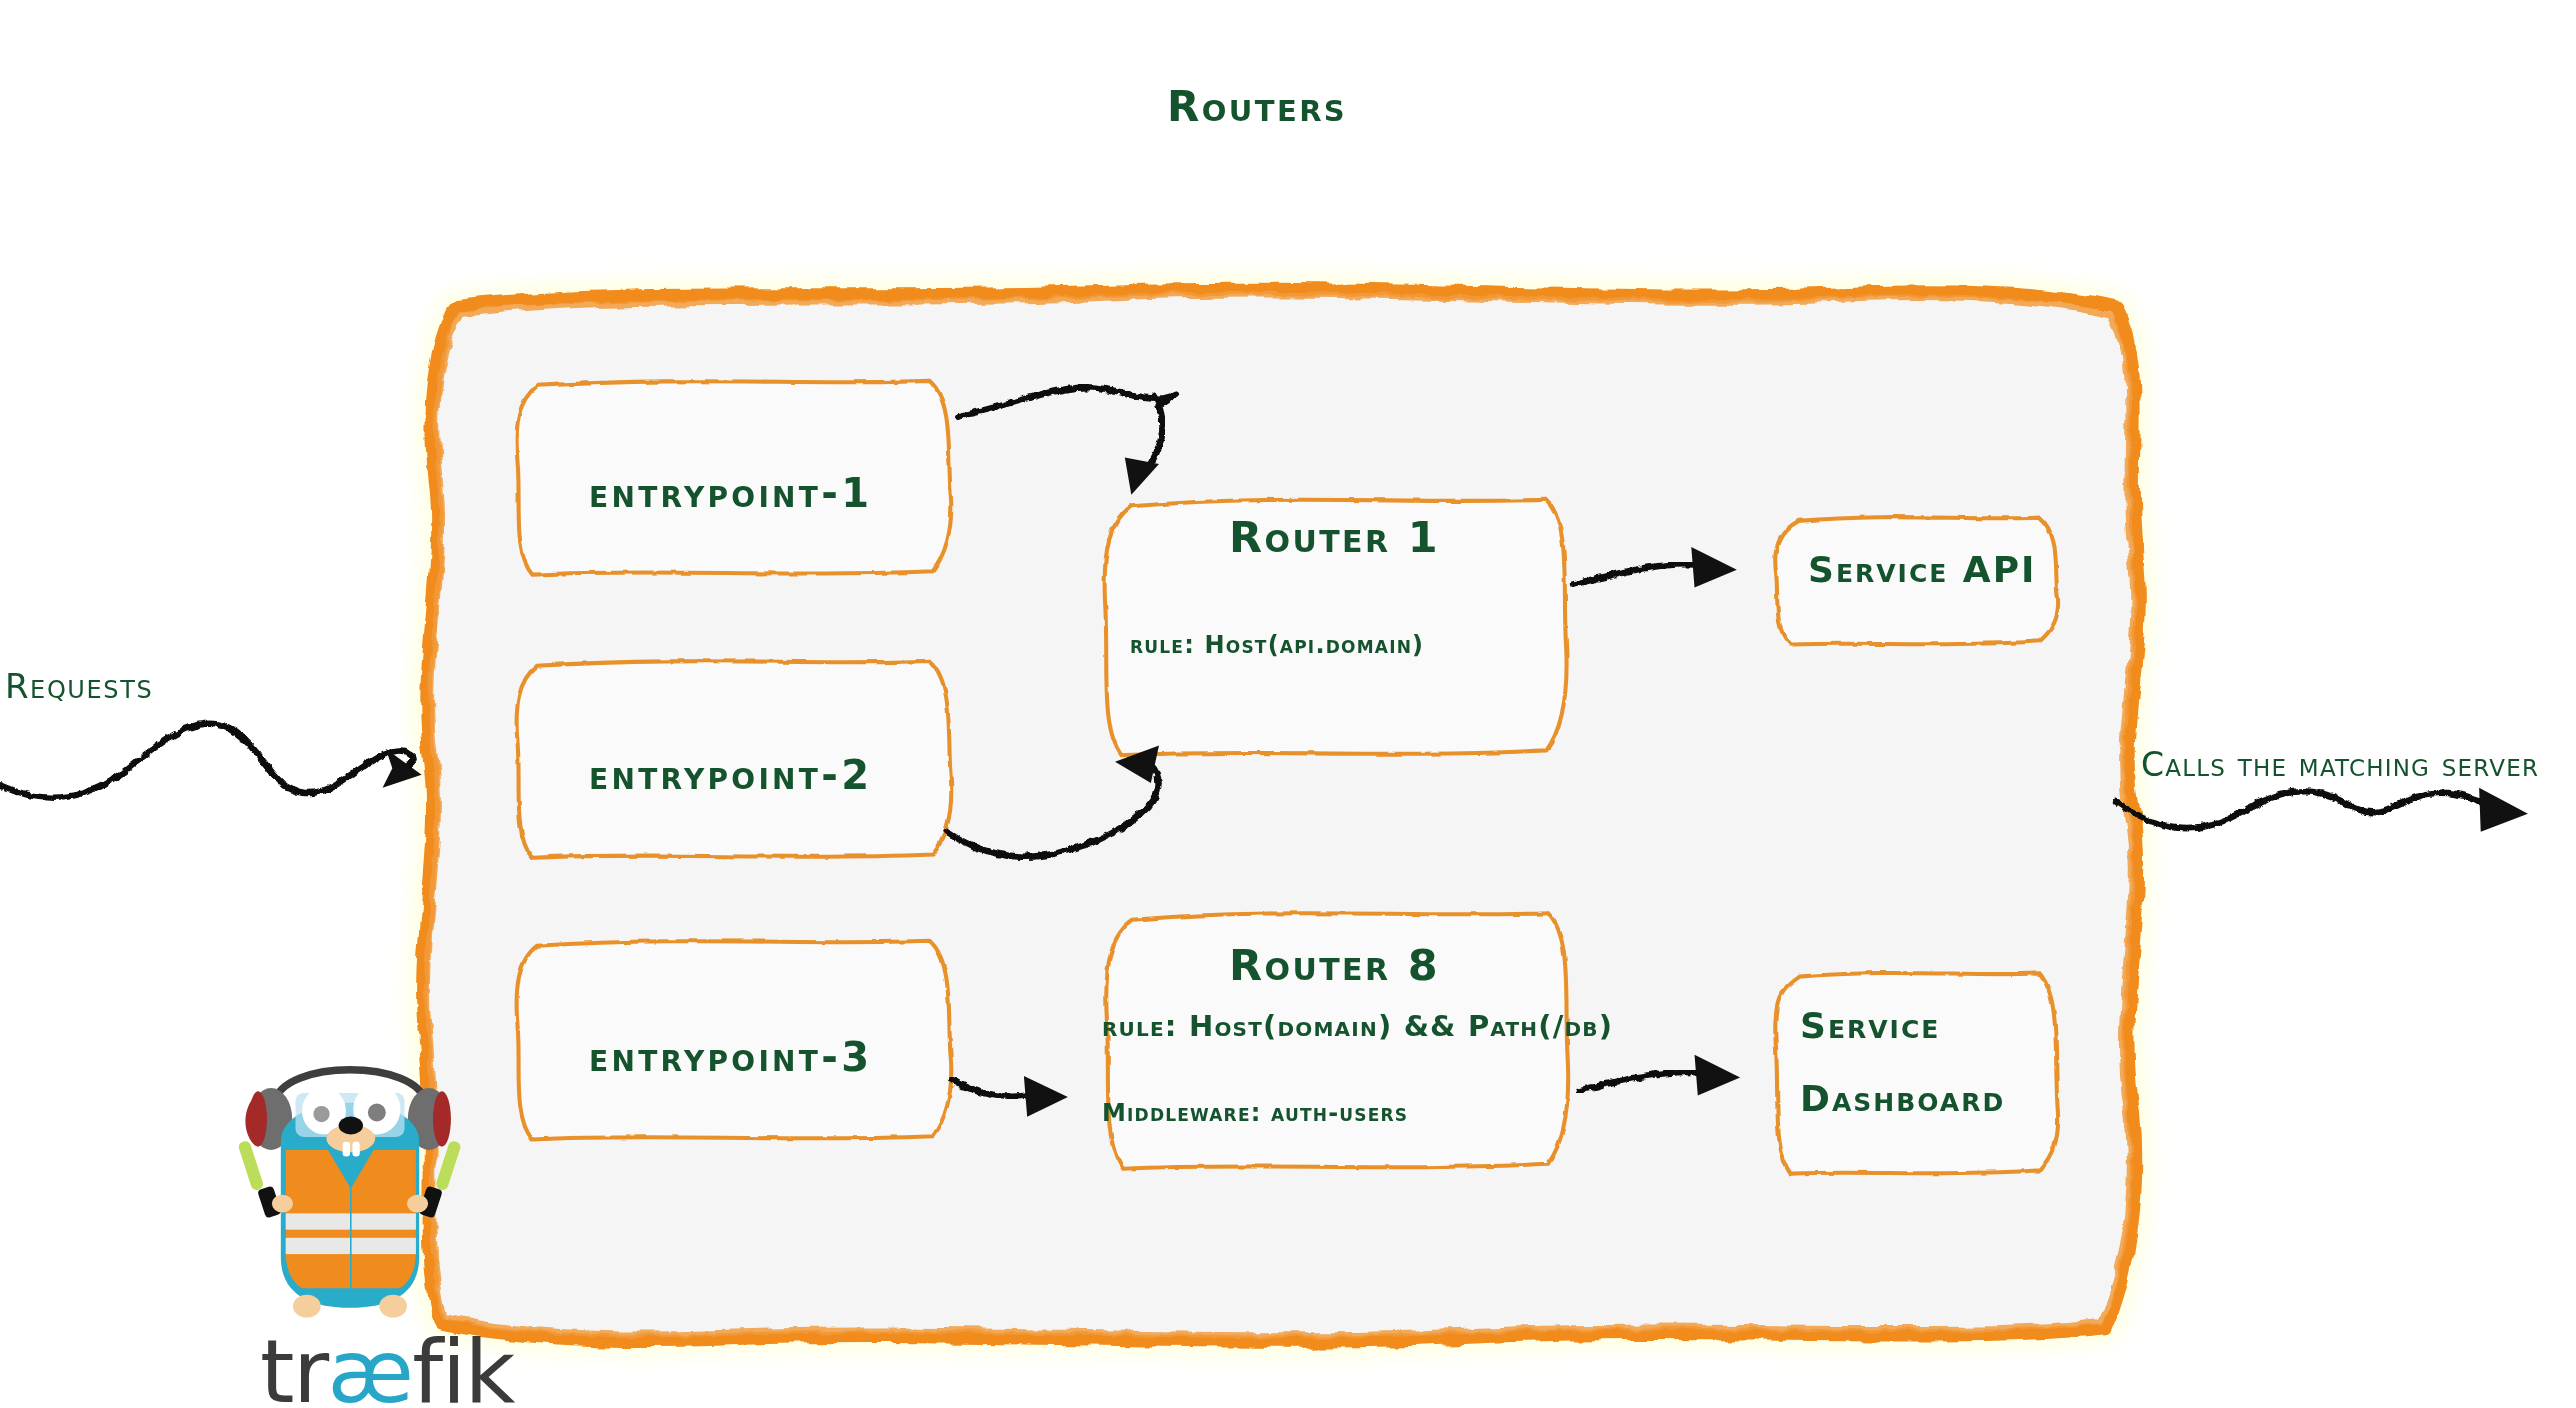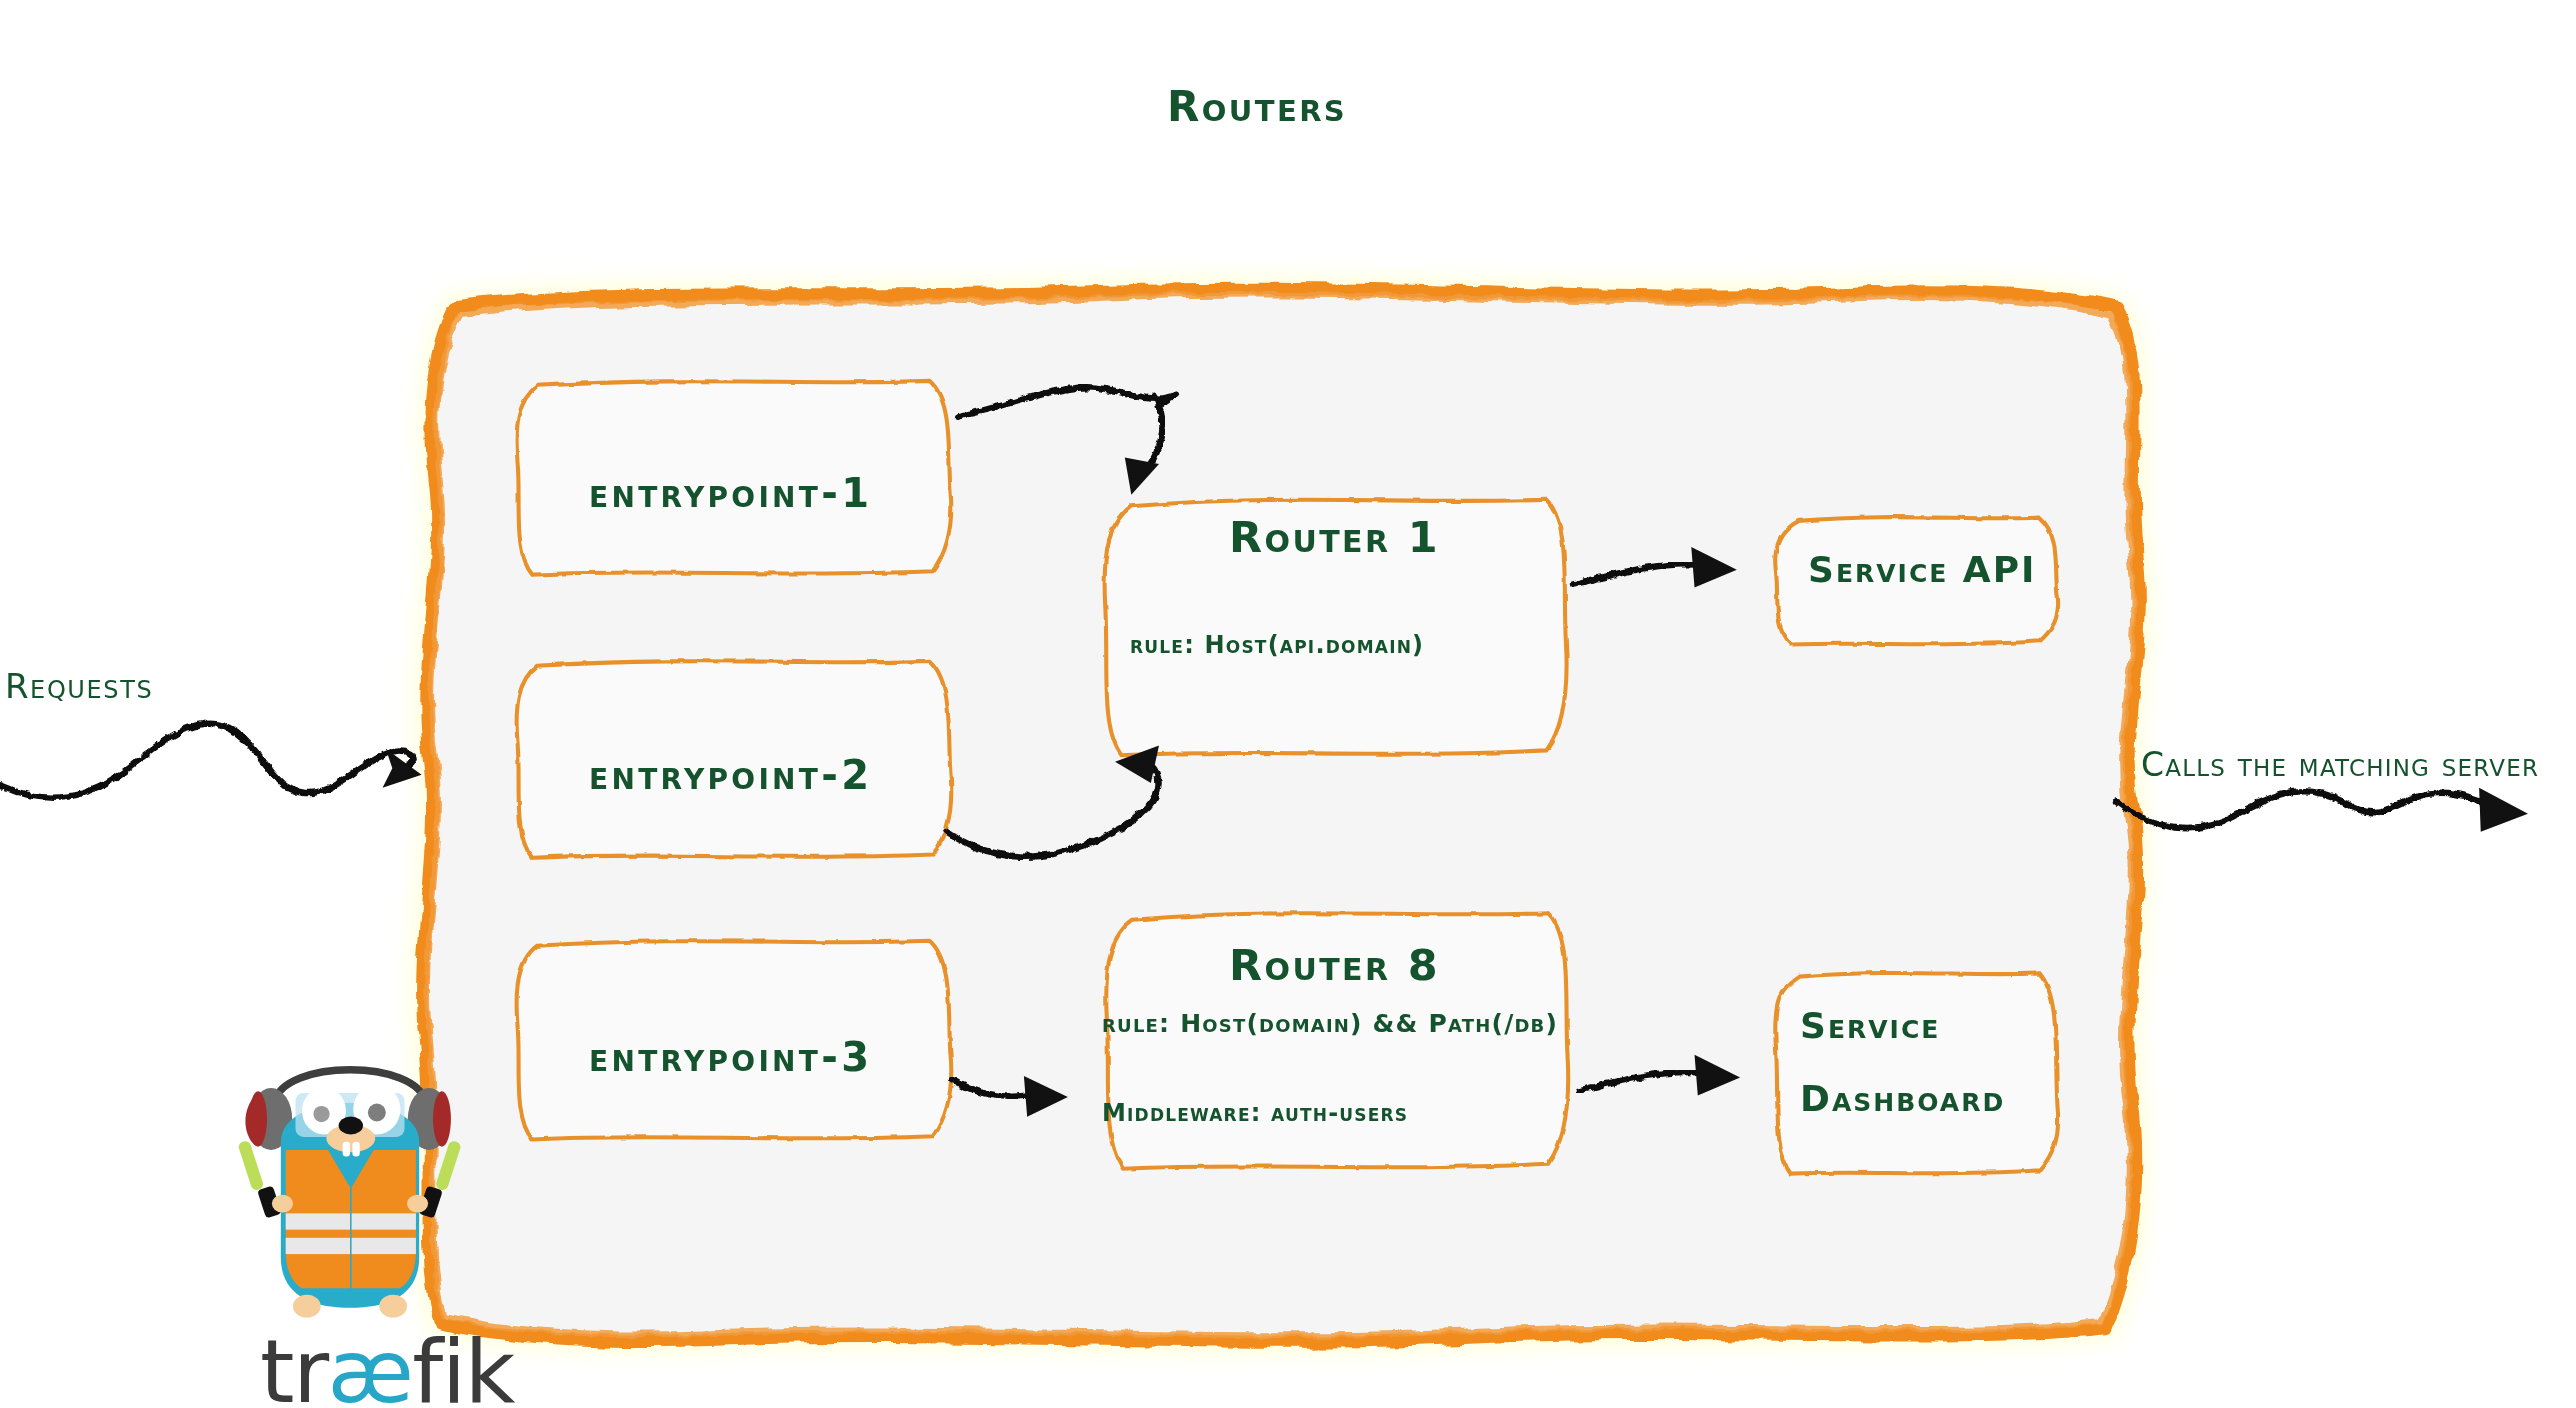--- a/index.html
+++ b/index.html
@@ -32,21 +32,21 @@
   #ep2-label{left:589px;top:752px;}
   #ep3-label{left:589px;top:1034px;}
 
   .rt-title{font-size:43px;letter-spacing:2.4px;font-weight:600;}
   .rt-line{font-size:24px;letter-spacing:1.2px;font-weight:600;}
 
   #r1-title{left:1229px;top:492px;margin-top:20px;}
   #r1-rule{left:1130px;top:631px;}
 
   #r2-title{left:1229px;top:940px;}
-  #r2-rule{left:1102px;top:1009px;font-size:25px;}
+  #r2-rule{left:1102px;top:1009px;font-size:29px;}
   #r2-mw{left:1102px;top:1074px;margin-top:25px;}
 
   .svc-line{font-size:36px;letter-spacing:2px;font-weight:600;}
   #svc-api{left:1808px;top:549px;}
   #svc-dash-1{left:1800px;top:1005px;}
   #svc-dash-2{left:1800px;top:1078px;}
 
   
   #traefik-word{
     position:absolute;left:260px;top:1320px;

